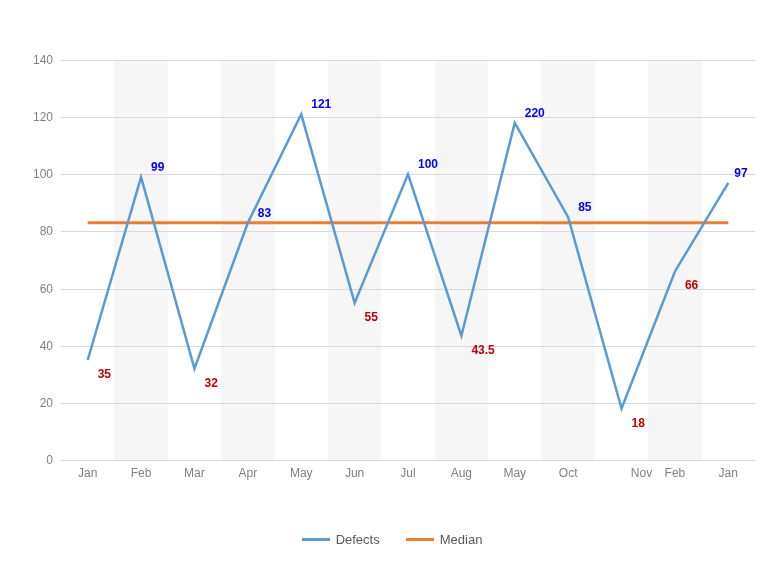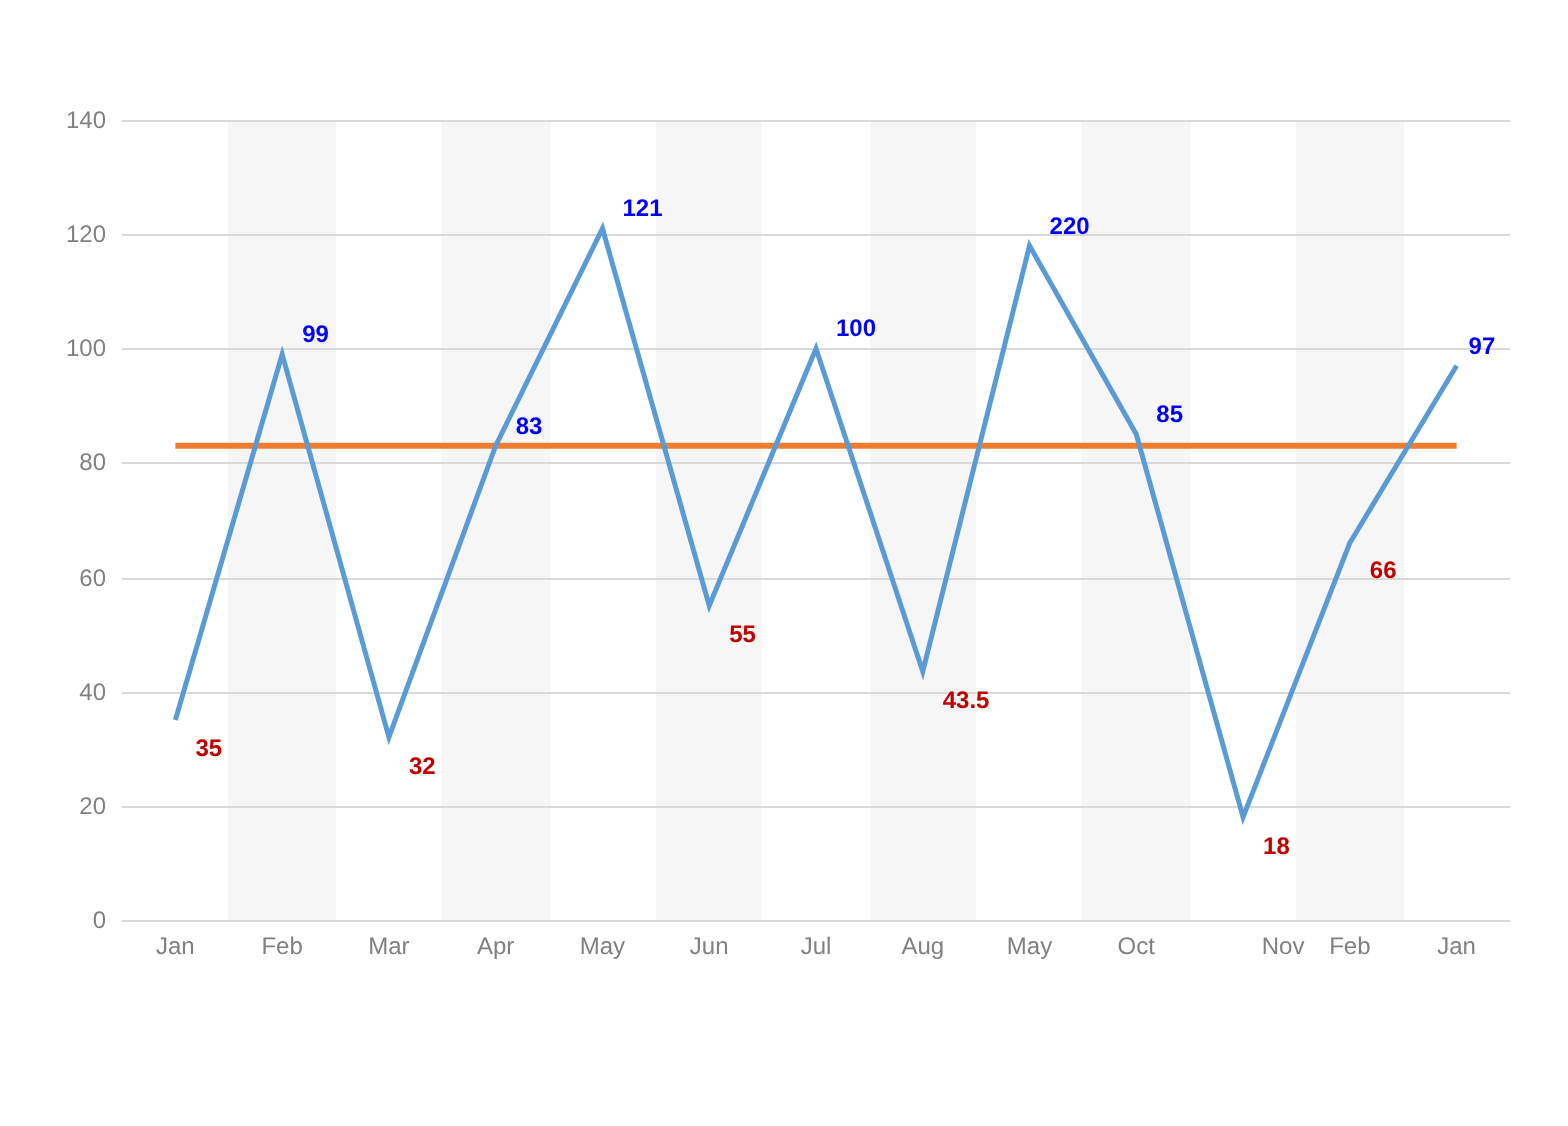--- a/index.html
+++ b/index.html
@@ -154,13 +154,23 @@
       <div class="data-label dl-below" style="left: 303.615px; top: 256.857px;">55</div>
       <div class="data-label dl-above" style="left: 357px; top: 104.286px;">100</div>
       <div class="data-label dl-below" style="left: 410.385px; top: 289.714px;">43.5</div>
       <div class="data-label dl-above" style="left: 463.769px; top: 52.8571px;">220</div>
       <div class="data-label dl-above" style="left: 517.154px; top: 147.143px;">85</div>
       <div class="data-label dl-below" style="left: 570.538px; top: 362.571px;">18</div>
       <div class="data-label dl-below" style="left: 623.923px; top: 225.429px;">66</div>
       <div class="data-label dl-above" style="left: 673.308px; top: 112.857px;">97</div>
     </div>
 
+  <div class="legend">
+    <div class="legend-item">
+      <span class="legend-swatch" style="border-top-color:#5b9bd5"></span>
+      <span>Defects</span>
+    </div>
+    <div class="legend-item">
+      <span class="legend-swatch" style="border-top-color:#ed7d31"></span>
+      <span>Median</span>
+    </div>
+  </div>
 </div>
 
 </body></html>

